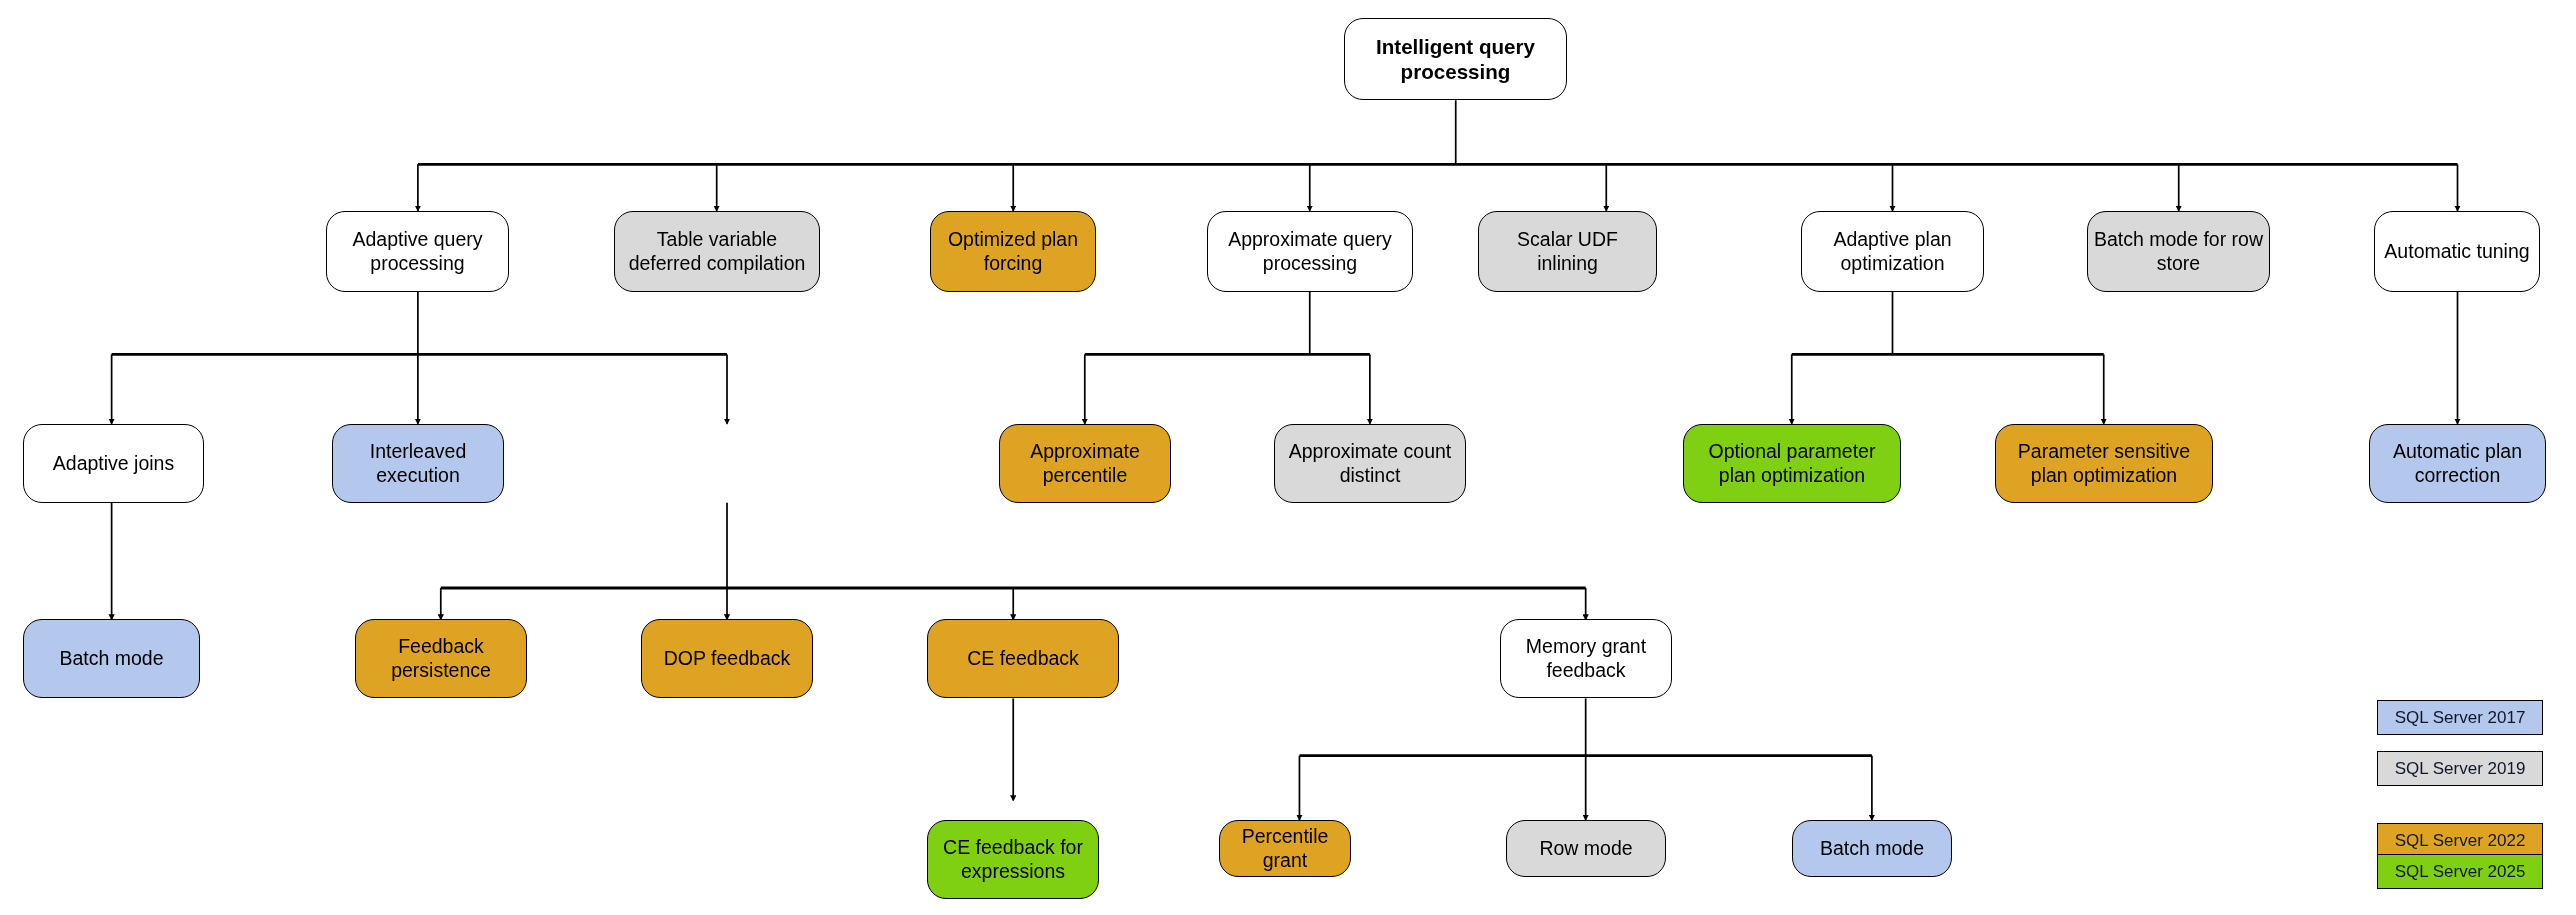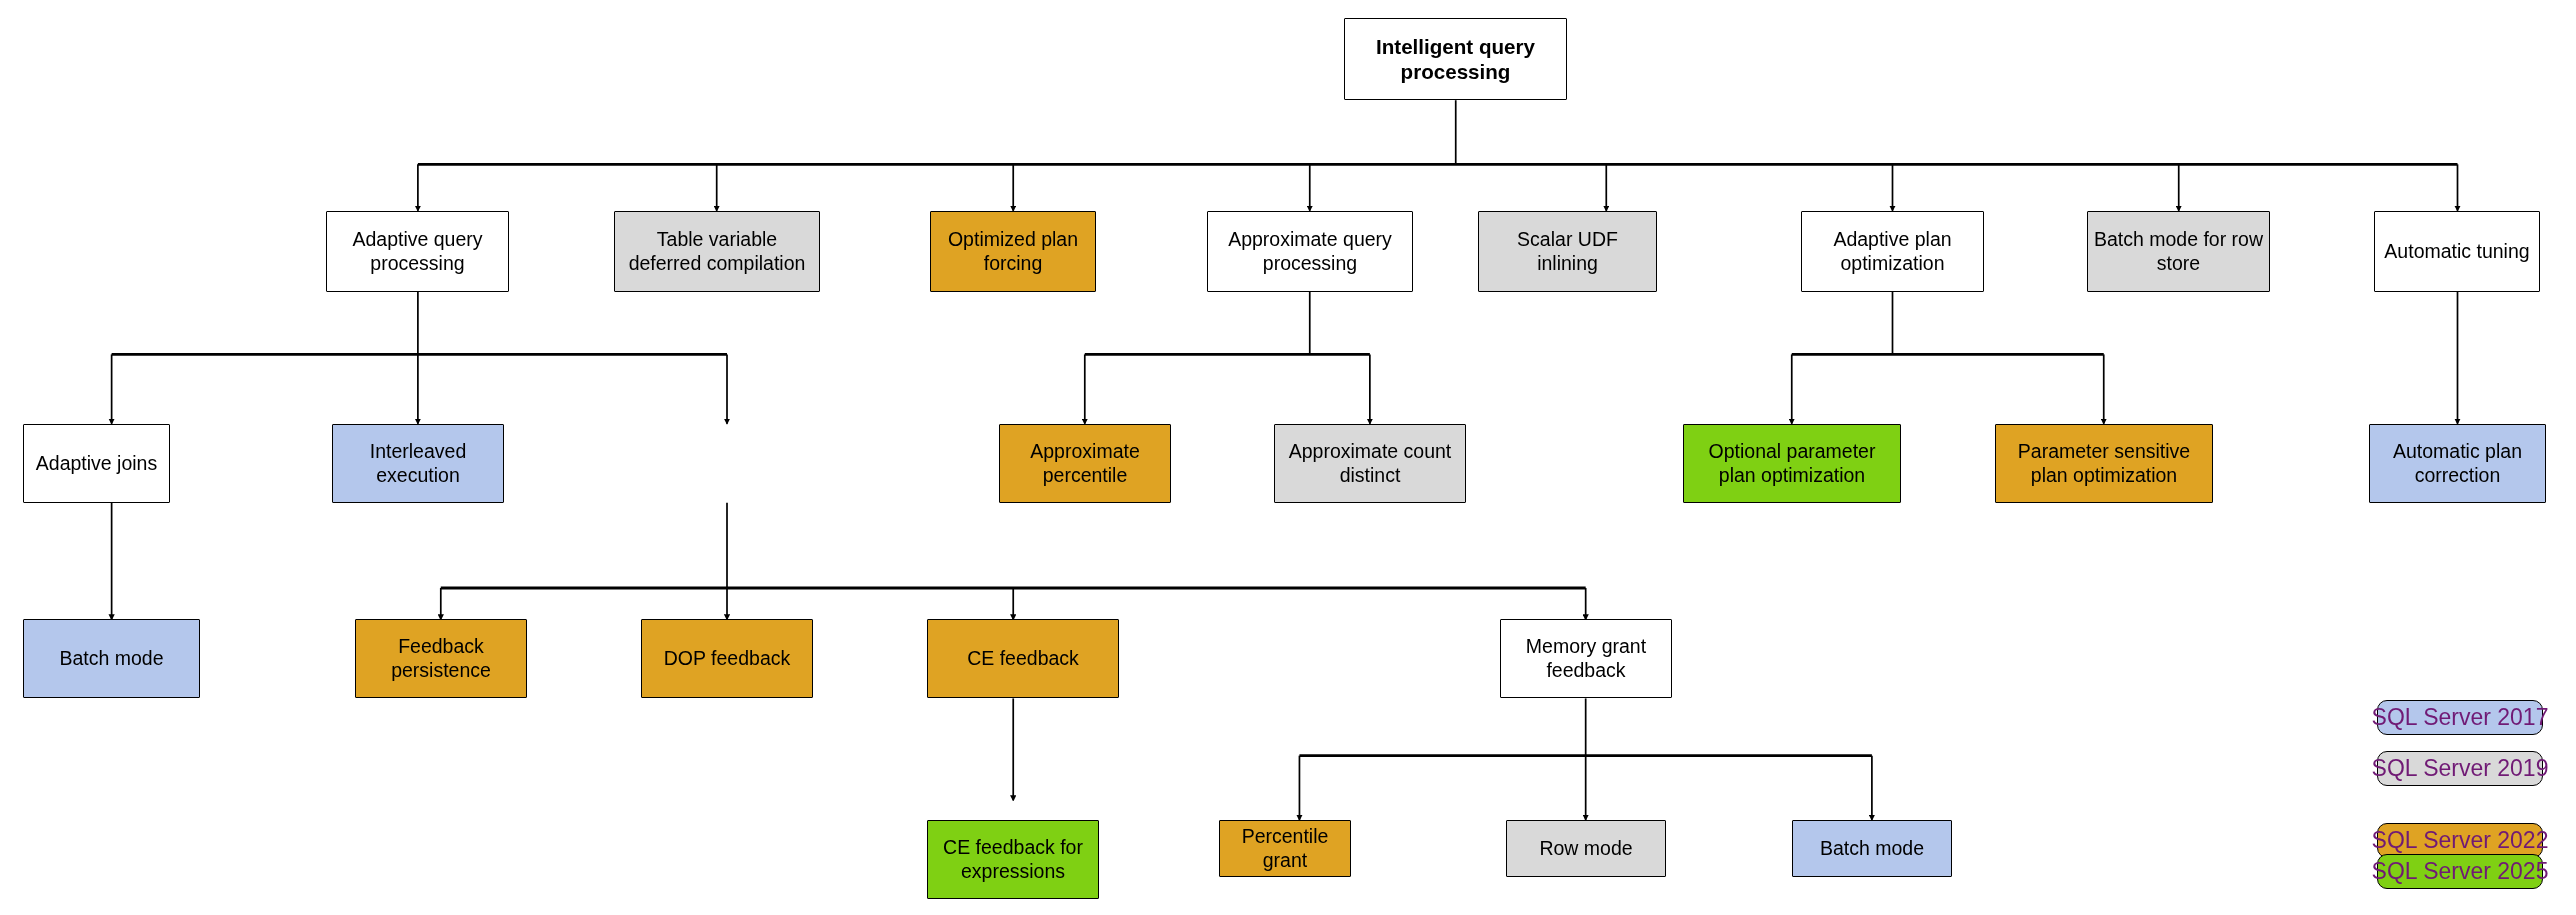--- a/index.html
+++ b/index.html
@@ -19,21 +19,21 @@
     position: absolute;
     left: 0; top: 0;
     width: 2576px;
     height: 916px;
     pointer-events: none;
   }
   .node {
     position: absolute;
     box-sizing: border-box;
     border: 1.7px solid #000000;
-    border-radius: 1px;
+    border-radius: 19px;
     display: flex;
     align-items: center;
     justify-content: center;
     text-align: center;
     color: #000000;
     font-size: 19.5px;
     line-height: 1.22;
     padding: 2.3px 5.7px;
     white-space: pre-line;
     z-index: 2;
@@ -49,26 +49,26 @@
   .fill-green  { background: #7fd013; }
 
   .legend {
     position: absolute;
     z-index: 3;
   }
   .legend-item {
     position: absolute;
     box-sizing: border-box;
     border: 1.7px solid #000000;
-    border-radius: 10px;
+    border-radius: 0;
     display: flex;
     align-items: center;
     justify-content: center;
-    font-size: 23px;
-    color: #701a75;
+    font-size: 17px;
+    color: #0f172a;
     white-space: nowrap;
   }
 </style>
 </head>
 <body>
 
 <div id="canvas">
 
   <svg id="edges" viewBox="0 0 4500 1600" xmlns="http://www.w3.org/2000/svg">
     <defs>
@@ -139,21 +139,21 @@
   <div class="node fill-white" style="left:1207px; top:211px; width:206px; height:81px;">Approximate query processing</div>
 
   <div class="node fill-gray" style="left:1478px; top:211px; width:179px; height:81px;">Scalar UDF inlining</div>
 
   <div class="node fill-white" style="left:1801px; top:211px; width:183px; height:81px;">Adaptive plan optimization</div>
 
   <div class="node fill-gray" style="left:2087px; top:211px; width:183px; height:81px;">Batch mode for row store</div>
 
   <div class="node fill-white" style="left:2374px; top:211px; width:166px; height:81px;">Automatic tuning</div>
 
-  <div class="node fill-white" style="left:23px; top:424px; width:147px; height:79px;">Adaptive joins</div>
+  <div class="node fill-white" style="left:23px; top:424px; width:181px; height:79px;">Adaptive joins</div>
 
   <div class="node fill-blue" style="left:332px; top:424px; width:172px; height:79px;">Interleaved execution</div>
 
 
   <div class="node fill-orange" style="left:999px; top:424px; width:172px; height:79px;">Approximate percentile</div>
 
   <div class="node fill-gray" style="left:1274px; top:424px; width:192px; height:79px;">Approximate count distinct</div>
 
   <div class="node fill-green" style="left:1683px; top:424px; width:218px; height:79px;">Optional parameter plan optimization</div>
 

